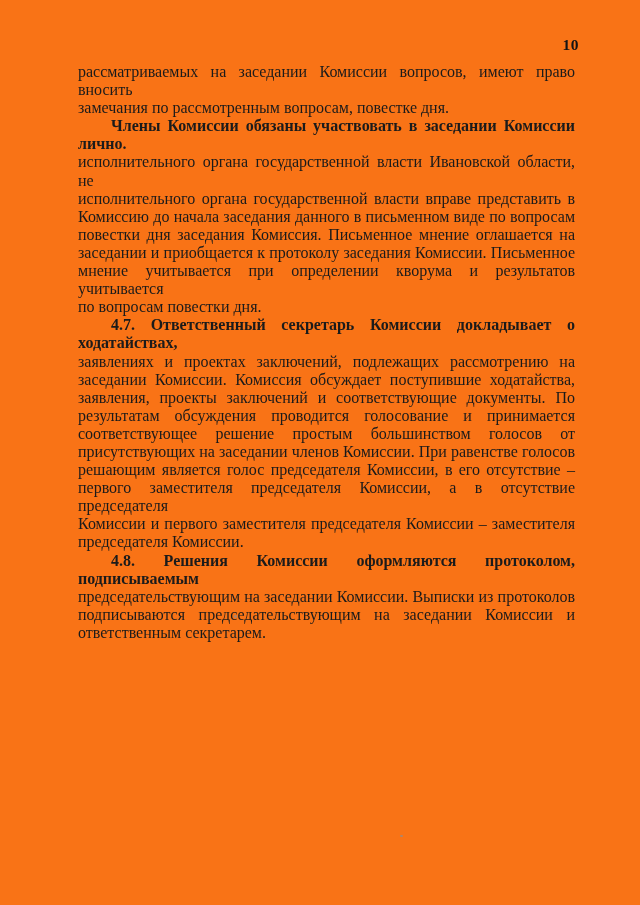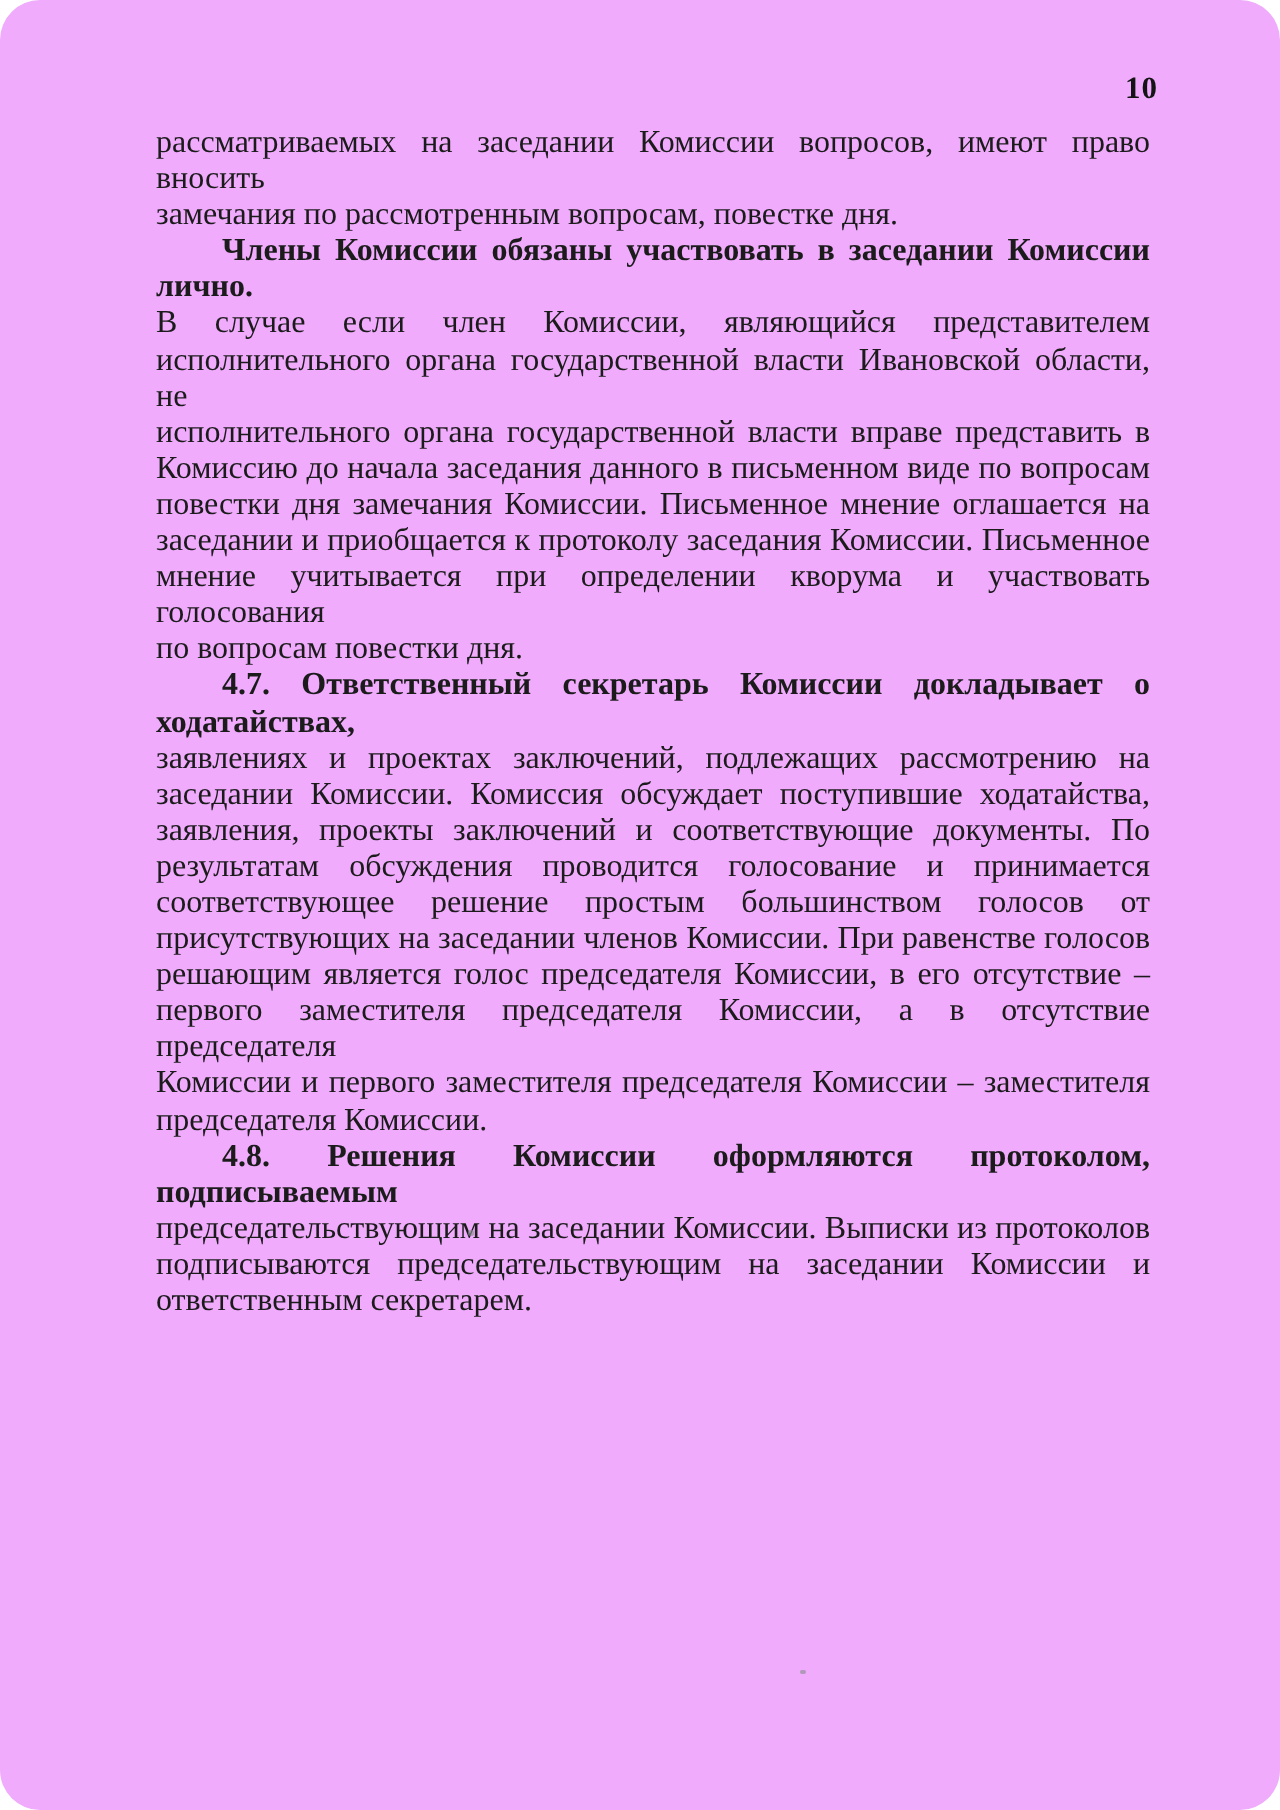--- a/index.html
+++ b/index.html
@@ -11,22 +11,21 @@
     width: 640px;
     height: 905px;
     position: relative;
     overflow: hidden;
     font-family: "Liberation Serif", serif;
     color: #1b1b1b;
   }
   .page {
     position: absolute;
     inset: 0;
-    background: #f0abfc;
-    border-radius: 20px;
+    background: #f97316;
   }
   .page-number {
     position: absolute;
     top: 36px;
     right: 61px;
     font-size: 15.5px;
     font-weight: bold;
     letter-spacing: 0.5px;
     color: #141414;
   }
@@ -63,27 +62,26 @@
 </head>
 <body>
 
 <div class="page">
   <div class="page-number">10</div>
 
   <div class="text-block">
       <div class="line">рассматриваемых на заседании Комиссии вопросов, имеют право вносить</div>
       <div class="line last">замечания по рассмотренным вопросам, повестке дня.</div>
       <div class="line indent">Члены Комиссии обязаны участвовать в заседании Комиссии лично.</div>
-      <div class="line">В случае если член Комиссии, являющийся представителем</div>
       <div class="line">исполнительного органа государственной власти Ивановской области, не</div>
       <div class="line">исполнительного органа государственной власти вправе представить в</div>
       <div class="line">Комиссию до начала заседания данного в письменном виде по вопросам</div>
-      <div class="line">повестки дня замечания Комиссии. Письменное мнение оглашается на</div>
+      <div class="line">повестки дня заседания Комиссия. Письменное мнение оглашается на</div>
       <div class="line">заседании и приобщается к протоколу заседания Комиссии. Письменное</div>
-      <div class="line">мнение учитывается при определении кворума и участвовать голосования</div>
+      <div class="line">мнение учитывается при определении кворума и результатов учитывается</div>
       <div class="line last">по вопросам повестки дня.</div>
       <div class="line indent">4.7. Ответственный секретарь Комиссии докладывает о ходатайствах,</div>
       <div class="line">заявлениях и проектах заключений, подлежащих рассмотрению на</div>
       <div class="line">заседании Комиссии. Комиссия обсуждает поступившие ходатайства,</div>
       <div class="line">заявления, проекты заключений и соответствующие документы. По</div>
       <div class="line">результатам обсуждения проводится голосование и принимается</div>
       <div class="line">соответствующее решение простым большинством голосов от</div>
       <div class="line">присутствующих на заседании членов Комиссии. При равенстве голосов</div>
       <div class="line">решающим является голос председателя Комиссии, в его отсутствие –</div>
       <div class="line">первого заместителя председателя Комиссии, а в отсутствие председателя</div>

